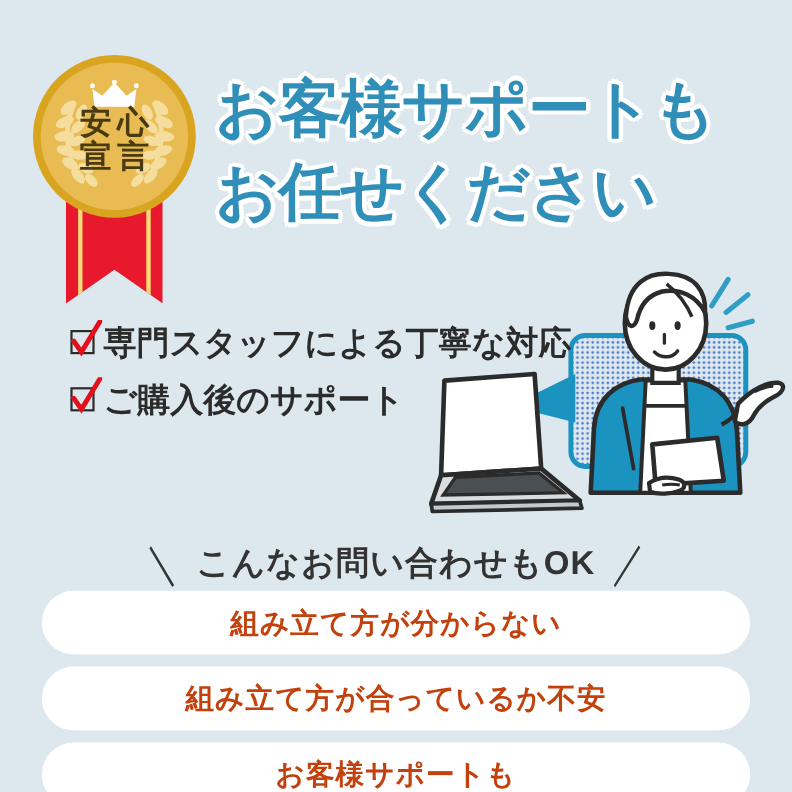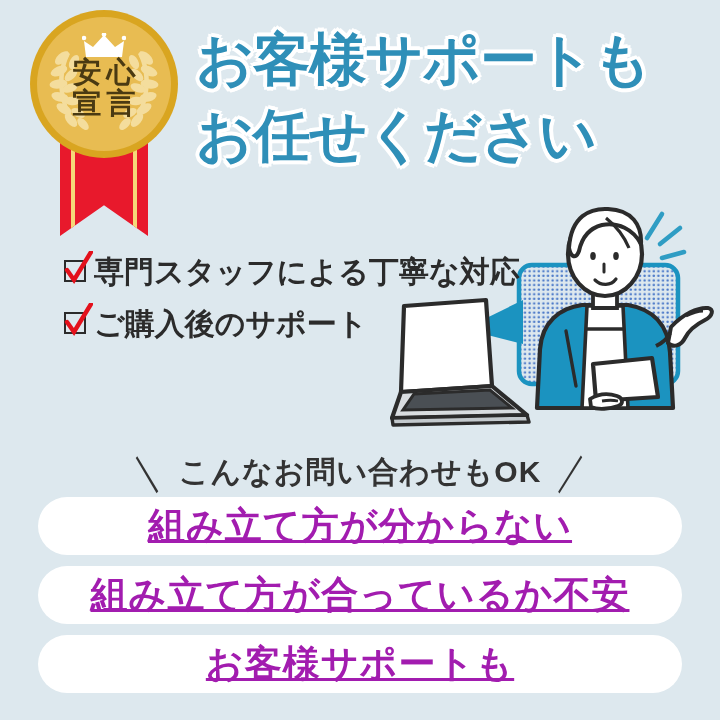--- a/index.html
+++ b/index.html
@@ -2,21 +2,21 @@
 <html><head>
 <meta charset="utf-8">
 <style>
   html,body{margin:0;padding:0;}
   body{
     width:720px;height:720px;overflow:hidden;
     background:#dde8ee;
     font-family:"Liberation Sans","DejaVu Sans",sans-serif;
     position:relative;
   }
-  #stage{position:absolute;inset:0;}
+  #stage{position:absolute;inset:0;margin-top:40px;}
 
   
   .medal-wrap{position:absolute;left:28px;top:8px;width:152px;height:230px;}
   .ribbon{
     position:absolute;left:50%;top:118px;transform:translateX(-50%);
     width:88px;height:110px;background:#e8192c;
     clip-path:polygon(0 0,100% 0,100% 100%,50% 72%,0 100%);
     z-index:1;
   }
   .ribbon::before,.ribbon::after{
@@ -84,21 +84,21 @@
     transform:scale(1.0,1.45);}
 
   
   .pills{position:absolute;left:38px;top:497px;width:644px;}
   .pill{
     height:58px;background:#ffffff;border-radius:34px;
     display:flex;align-items:center;justify-content:center;
     margin-bottom:11px;
   }
   .pill span{
-    font-size:37px;font-weight:bold;color:#a21caf;letter-spacing:1px;text-decoration:underline;
+    font-size:26px;font-weight:bold;color:#c2410c;letter-spacing:1px;
   }
 </style>
 </head>
 <body>
 
 <div id="stage">
 
   <div class="medal-wrap">
     <div class="ribbon"></div>
     <div class="medal">

